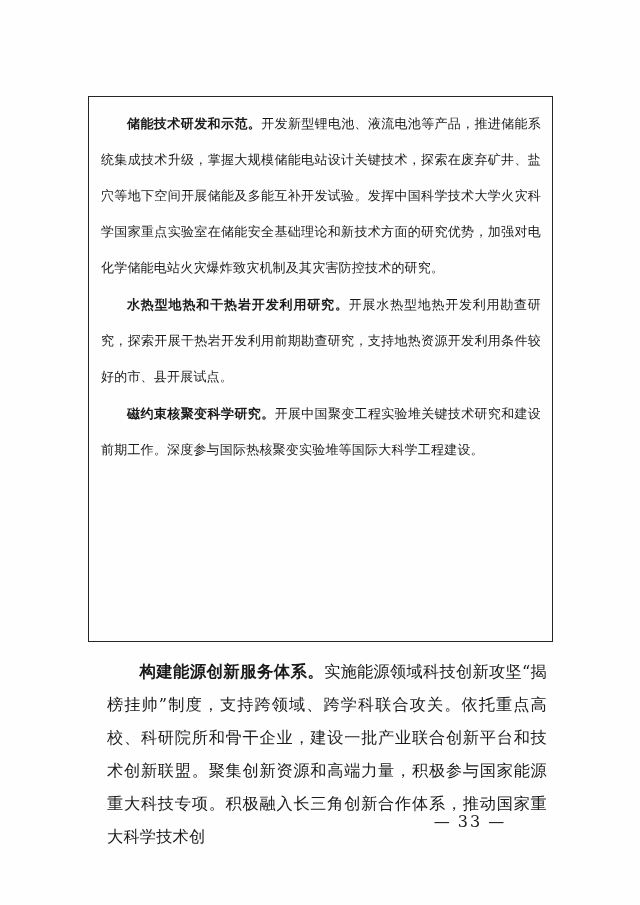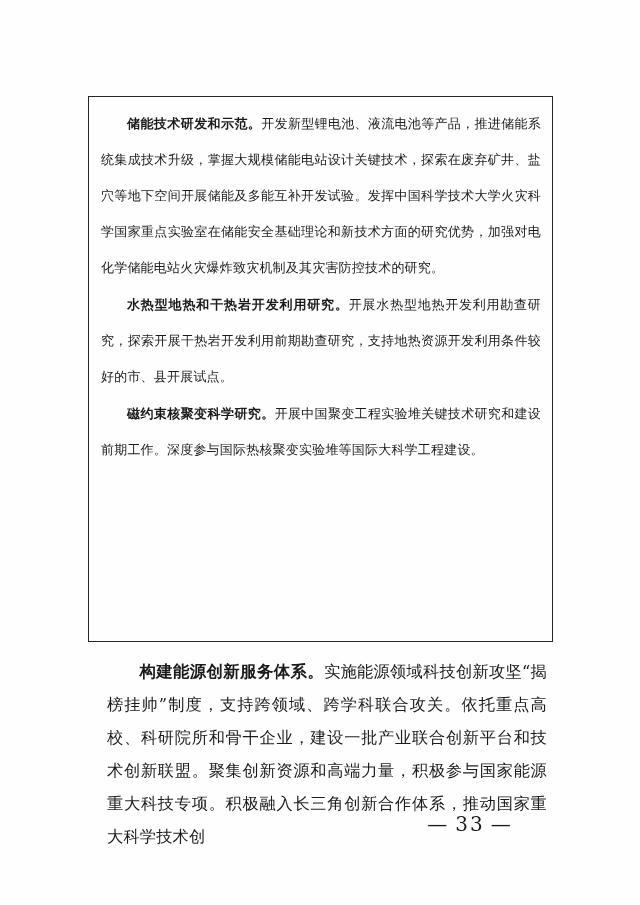--- a/index.html
+++ b/index.html
@@ -82,21 +82,21 @@
   .after-box p {
     font-size: 16.2px;
     line-height: 33px;
   }
   .page-number {
     position: absolute;
     left: 0;
     top: 812px;
     width: 640px;
     text-align: center;
-    font-size: 20px;
+    font-size: 16px;
     font-family: "DejaVu Serif", "Liberation Serif", serif;
     letter-spacing: 2px;
     color: #1a1a1a;
   }
   .page-number .dash {
     display: inline-block;
     padding: 0 6px;
   }
   .pn-inner {
     display: inline-block;

